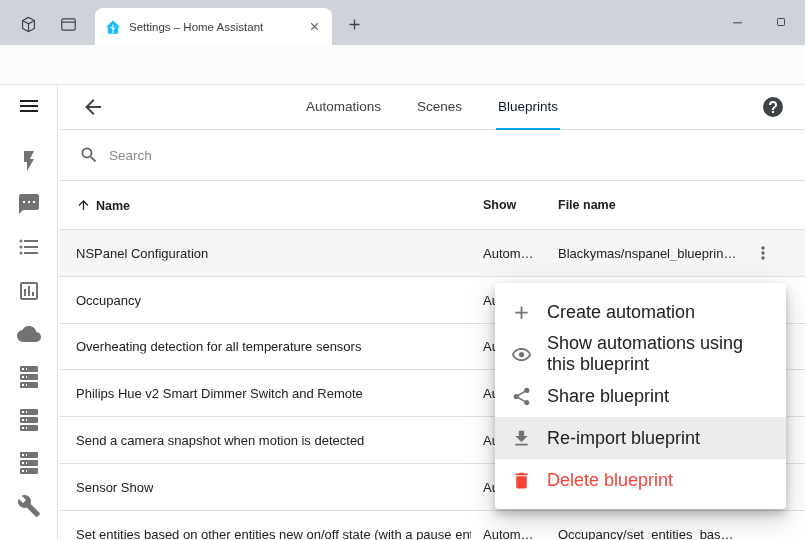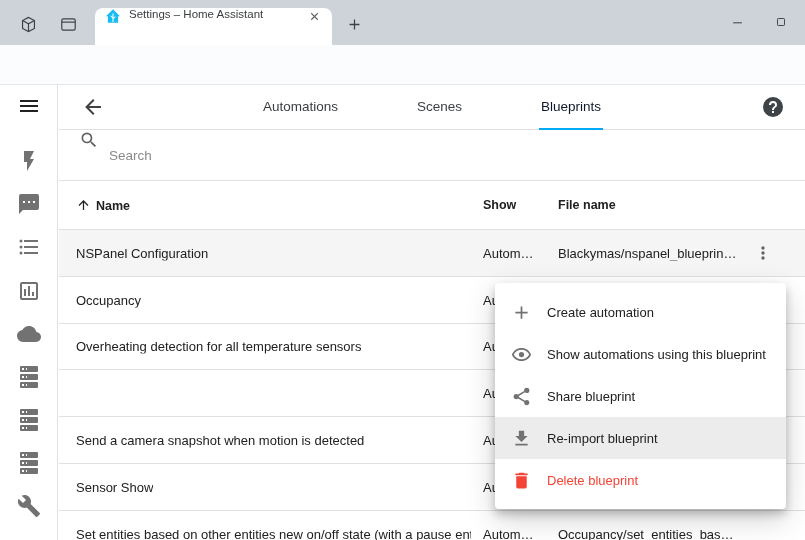--- a/index.html
+++ b/index.html
@@ -4,21 +4,21 @@
 <style>
   *{margin:0;padding:0;box-sizing:border-box}
   html,body{width:805px;height:540px}
   body{font-family:"Liberation Sans",sans-serif;background:#fff}
   svg{display:block}
   .window{position:relative;width:805px;height:540px;overflow:hidden;background:#fff}
 
   
   .tabstrip{position:absolute;left:0;top:0;right:0;height:45px;background:#ced3da}
   .ts-btn{position:absolute;top:14px;width:20px;height:20px;color:#3c4147;display:flex;align-items:center;justify-content:center;cursor:pointer}
-  .tab{position:absolute;left:95px;top:8px;width:237px;height:37px;background:#fff;border-radius:8px 8px 0 0;display:flex;align-items:flex-start;gap:8px;padding:0 10px;cursor:pointer}
+  .tab{position:absolute;left:95px;top:8px;width:237px;height:37px;background:#fff;border-radius:8px 8px 0 0;display:flex;align-items:center;gap:8px;padding:0 10px;cursor:pointer}
   .tab-title{flex:1;font-size:11.5px;color:#3c4043;white-space:nowrap;overflow:hidden;text-overflow:ellipsis}
   .tab-close{width:16px;height:16px;color:#5f6368;display:flex;align-items:center;justify-content:center;border-radius:4px}
   .newtab{position:absolute;left:344px;top:14px;width:20px;height:20px;color:#3c4147;display:flex;align-items:center;justify-content:center}
   .winctl{position:absolute;top:0;width:46px;height:44px;display:flex;align-items:center;justify-content:center;color:#1b1b1b}
 
   
   .toolbar{position:absolute;left:0;top:45px;right:0;height:40px;background:#fbfcfd;border-bottom:1px solid #e4e6e8}
   .tb-btn{position:absolute;top:54px;width:21px;height:21px;color:#45484d;display:flex;align-items:center;justify-content:center}
   .omnibox{position:absolute;left:100px;top:49px;width:428px;height:32px;background:#fff;border:1px solid #d8dadd;border-radius:16px;display:flex;align-items:center;padding:0 12px;box-shadow:0 1px 2px rgba(0,0,0,.06)}
   .sec-label{font-size:12px;color:#5f6368;margin-left:6px;white-space:nowrap}
@@ -29,45 +29,45 @@
 
   
   .ha{position:absolute;left:0;top:85px;right:0;bottom:0;background:#fff}
   .sidebar{position:absolute;left:0;top:0;bottom:0;width:58px;background:#fff;border-right:1px solid #e0e0e0}
   .sb{position:absolute;left:17px;width:24px;height:24px;color:#727272}
   .sb.dark{color:#212121}
   .main{position:absolute;left:59px;top:0;right:0;bottom:0}
 
   .ha-header{position:absolute;left:0;top:0;right:0;height:45px;border-bottom:1px solid #e0e0e0;background:#fff}
   .ha-back{position:absolute;left:22px;top:10px;width:24px;height:24px;color:#424242}
-  .ha-tabs{position:absolute;left:80px;right:80px;top:0;height:45px;display:flex;justify-content:center;gap:75px}
+  .ha-tabs{position:absolute;left:80px;right:80px;top:0;height:45px;display:flex;justify-content:center;gap:32px}
   .ha-tab{display:flex;align-items:center;height:45px;padding:0 2px;font-size:13.5px;color:#3c4043;border-bottom:2px solid transparent;cursor:pointer}
   .ha-tab.active{color:#0f172a;border-bottom-color:#03a9f4}
   .ha-help{position:absolute;right:20px;top:10px;width:24px;height:24px;color:#3e4348}
 
-  .searchbar{position:absolute;left:0;top:45px;right:0;height:51px;border-bottom:1px solid #e0e0e0;display:flex;padding-left:20px;gap:10px;color:#616161}
+  .searchbar{position:absolute;left:0;top:45px;right:0;height:51px;border-bottom:1px solid #e0e0e0;display:flex;align-items:center;padding-left:20px;gap:10px;color:#616161}
   .search-input{border:0;outline:0;background:transparent;font-family:"Liberation Sans",sans-serif;font-size:13.5px;color:#212121;flex:1}
   .search-input::placeholder{color:#8a8a8a}
 
   .thead{position:absolute;left:0;top:96px;right:0;height:49px;border-bottom:1px solid #e0e0e0;font-size:12.5px;font-weight:bold;color:#212121}
   .th-name{position:absolute;left:17px;top:50%;transform:translateY(-50%);display:flex;align-items:center;gap:5px;cursor:pointer}
   .th-type{position:absolute;left:424px;top:50%;transform:translateY(-50%);cursor:pointer}
   .th-file{position:absolute;left:499px;top:50%;transform:translateY(-50%);cursor:pointer}
 
   .rows{position:absolute;left:0;top:145px;right:0;bottom:0;overflow:hidden}
   .row{position:relative;height:46.8px;border-bottom:1px solid #e0e0e0;font-size:13px;color:#212121;cursor:pointer}
   .row.hl{background:#f5f5f5}
   .cname{position:absolute;left:17px;top:50%;transform:translateY(-50%);max-width:395px;white-space:nowrap;overflow:hidden}
   .ctype{position:absolute;left:424px;top:50%;transform:translateY(-50%);white-space:nowrap}
   .cfile{position:absolute;left:499px;top:50%;transform:translateY(-50%);max-width:212px;white-space:nowrap;overflow:hidden}
   .cdots{position:absolute;right:32px;top:50%;transform:translateY(-50%);width:20px;height:20px;color:#616161}
 
   .menu{position:absolute;left:436px;top:198px;width:291px;padding:8px 0;background:#fff;border-radius:4px;z-index:5;
         box-shadow:0 5px 10px rgba(0,0,0,.22),0 10px 30px rgba(0,0,0,.18)}
-  .mi{display:flex;align-items:center;gap:15px;height:42px;padding:0 16px;font-size:13px;color:#212121;cursor:pointer}
+  .mi{display:flex;align-items:center;gap:15px;height:42px;padding:0 16px;font-size:18px;color:#212121;cursor:pointer}
   .mi .mic{width:21px;height:21px;color:#727272;flex:none}
   .mi.hl{background:#ececec}
   .mi.danger{color:#f44336}
   .mi.danger .mic{color:#f44336}
 </style>
 </head>
 <body>
 
 <div class="window">
 
@@ -311,20 +311,21 @@
           <span class="cname">Occupancy</span>
           <span class="ctype">Autom…</span>
           <span class="cfile"></span>
         </div>
         <div class="row">
           <span class="cname">Overheating detection for all temperature sensors</span>
           <span class="ctype">Autom…</span>
           <span class="cfile"></span>
         </div>
         <div class="row">
+          <span class="cname">Philips Hue v2 Smart Dimmer Switch and Remote</span>
           <span class="ctype">Autom…</span>
           <span class="cfile"></span>
         </div>
         <div class="row">
           <span class="cname">Send a camera snapshot when motion is detected</span>
           <span class="ctype">Autom…</span>
           <span class="cfile"></span>
         </div>
         <div class="row">
           <span class="cname">Sensor Show</span>

